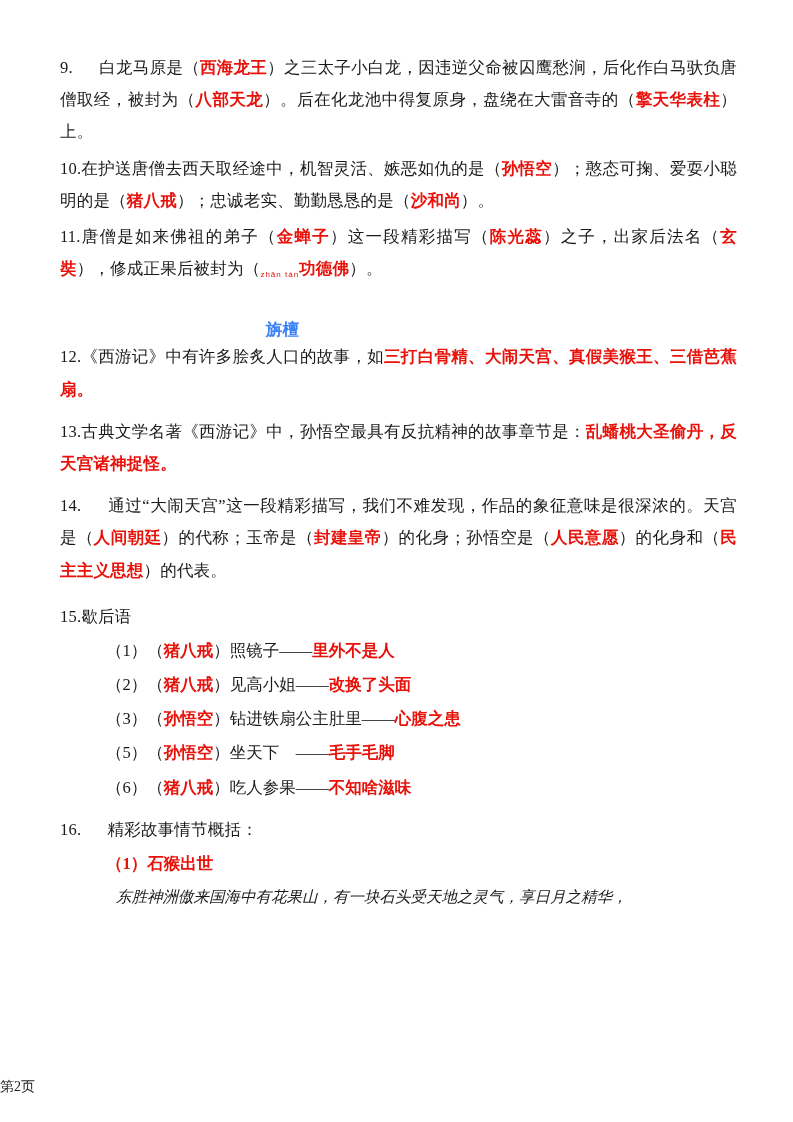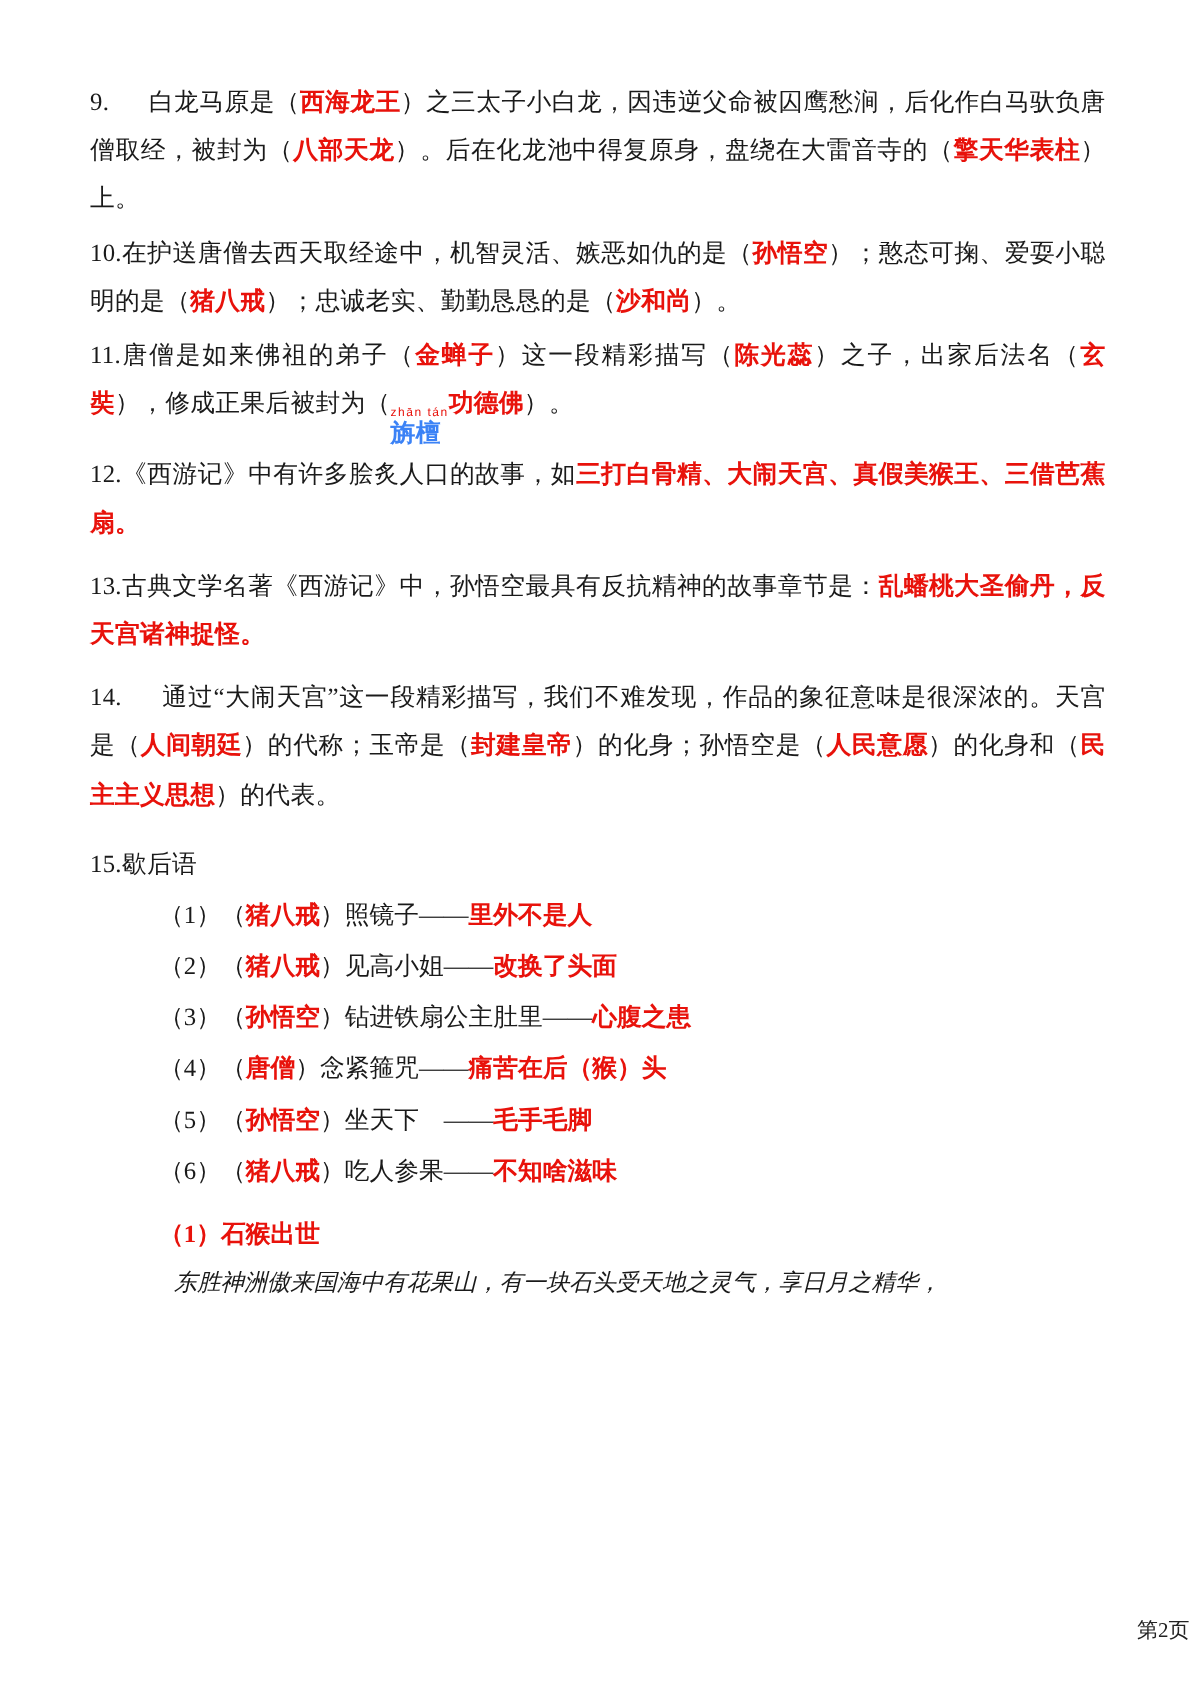--- a/index.html
+++ b/index.html
@@ -55,23 +55,24 @@
   .para {
     margin: 2px 0 0 0;
     padding-left: 56px;
     font-size: 15.5px;
     line-height: 1.95;
     font-style: italic;
   }
   .ruby {
     display: inline-flex;
     flex-direction: column;
-    align-items: flex-start;
+    align-items: flex-end;
     vertical-align: baseline;
     line-height: 1;
+    gap: 41px;
   }
   .ruby .rt {
     font-size: 8px;
     line-height: 1;
     color: #e8120b;
     margin-bottom: -1px;
     letter-spacing: 1px;
     font-family: "Liberation Sans", sans-serif;
   }
   .ruby .rb {
@@ -85,21 +86,21 @@
     position: relative;
     top: 3px;
   }
   .spacer-sm { height: 6px; }
   .spacer-md { height: 10px; }
   .footer {
     position: absolute;
     left: 0;
     right: 0;
     bottom: 26px;
-    text-align: right;
+    text-align: left;
     font-size: 14px;
     color: #222;
     font-family: "Liberation Serif", serif;
   }
   .gap-wide { display: inline-block; width: 22px; }
 </style>
 </head>
 <body>
 
 <div class="page">
@@ -158,33 +159,34 @@
     <p class="sub">
       <span>（1）（</span><span class="redb">猪八戒</span><span>）照镜子——</span><span class="redb">里外不是人</span>
     </p>
     <p class="sub">
       <span>（2）（</span><span class="redb">猪八戒</span><span>）见高小姐——</span><span class="redb">改换了头面</span>
     </p>
     <p class="sub">
       <span>（3）（</span><span class="redb">孙悟空</span><span>）钻进铁扇公主肚里——</span><span class="redb">心腹之患</span>
     </p>
     <p class="sub">
-      <span>（4）（</span><span class="redb">唐僧</span><span>）念紧箍咒——</span><span class="redb">痛苦在后（猴）头</span>
-    </p>
-    <p class="sub">
       <span>（5）（</span><span class="redb">孙悟空</span><span>）坐天下　——</span><span class="redb">毛手毛脚</span>
     </p>
     <p class="sub">
       <span>（6）（</span><span class="redb">猪八戒</span><span>）吃人参果——</span><span class="redb">不知啥滋味</span>
     </p>
   </div>
 
   <div class="spacer-sm"></div>
 
   <div class="q-block">
+    <p class="q">
+      <span class="num">16.</span>
+      <span class="gap-wide"></span><span>精彩故事情节概括：</span>
+    </p>
     <p class="sub-title">
       <span class="redb">（1）</span><span class="redb">石猴出世</span>
     </p>
     <p class="para">东胜神洲傲来国海中有花果山，有一块石头受天地之灵气，享日月之精华，</p>
   </div>
 
   <div class="footer">第2页</div>
 </div>
 
 </body></html>

